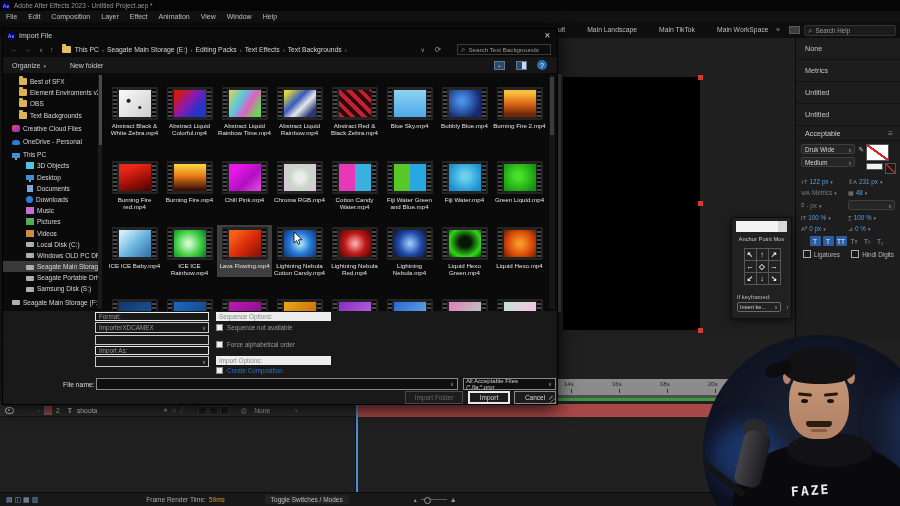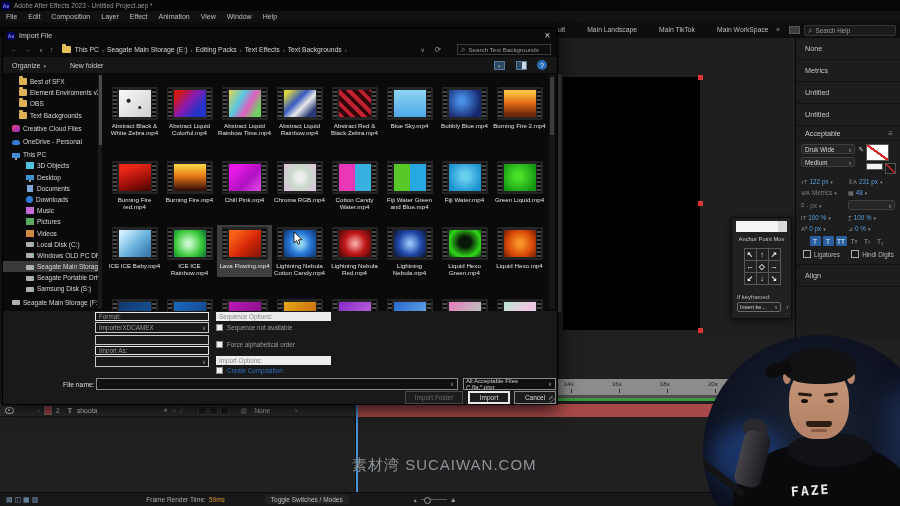--- a/index.html
+++ b/index.html
@@ -354,23 +354,20 @@
         <span style="display:flex;align-items:center;color:#b8b8b8;">
           <i class="cb"></i>
           <span>Ligatures</span>
         </span>
         <span style="display:flex;align-items:center;color:#b8b8b8;">
           <i class="cb"></i>
           <span>Hindi Digits</span>
         </span>
       </div>
     </div>
-    <div class="rsec" style="margin-top:6px;border-top:1px solid #121212;">
-      <span>Align</span>
-    </div>
   </div>
 
   <div class="abs tl-bg"></div>
   <div class="abs ruler">
 
   <span class="tick">14s</span>
       <span class="tick">16s</span>
       <span class="tick">18s</span>
       <span class="tick">20s</span>
       <span class="tick">22s</span>
@@ -389,21 +386,20 @@
     <span class="lname">shoota</span>
     <span class="lsw">✱◇╱</span>
     <span class="lboxes">
         <i></i>
         <i></i>
         <i></i>
       </span>
     <span class="lpw">@</span>
     <span class="lnone">None</span>
   </div>
-  <div class="abs watermark">素材湾 SUCAIWAN.COM</div>
 
   <div class="abs statusbar">
     <span class="sbicons">▤ ◫ ▦ ▥</span>
     <span class="frt">
       <span>Frame Render Time:</span><b>59ms</b>
     </span>
     <span class="toggle-sm">Toggle Switches / Modes</span>
     <span class="zoomctl">
       <span style="font-size:5px;">▲</span>
       <span class="ztrack">

